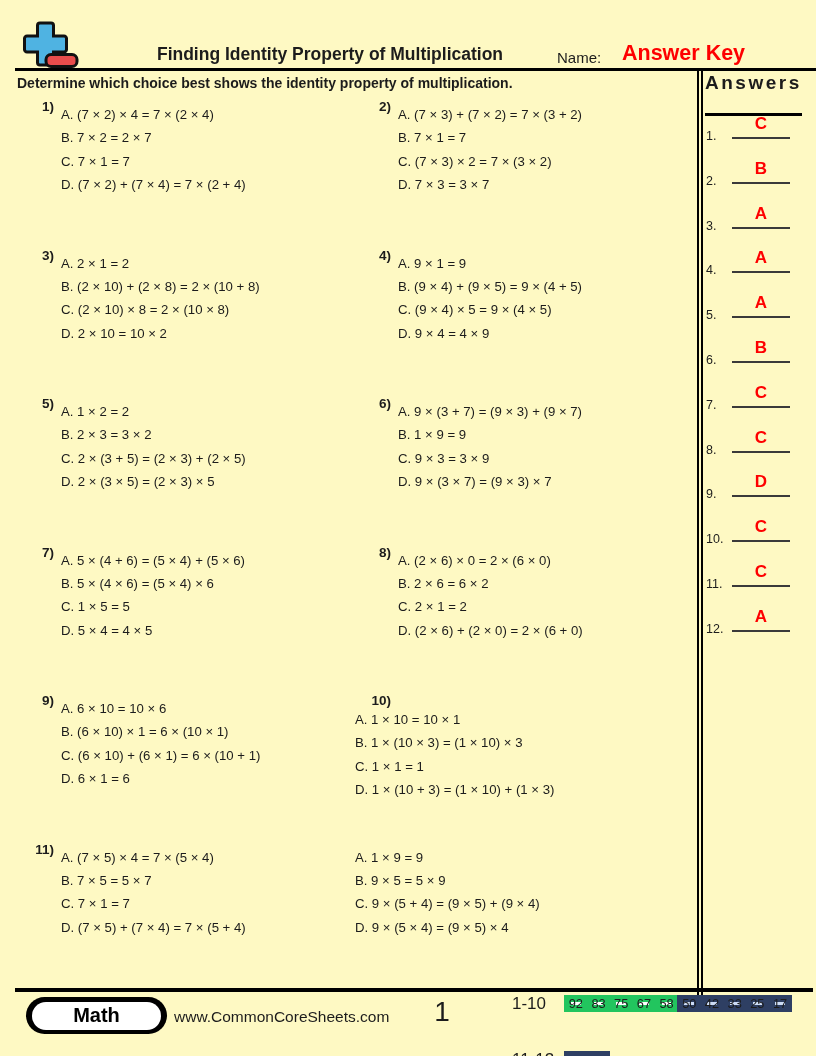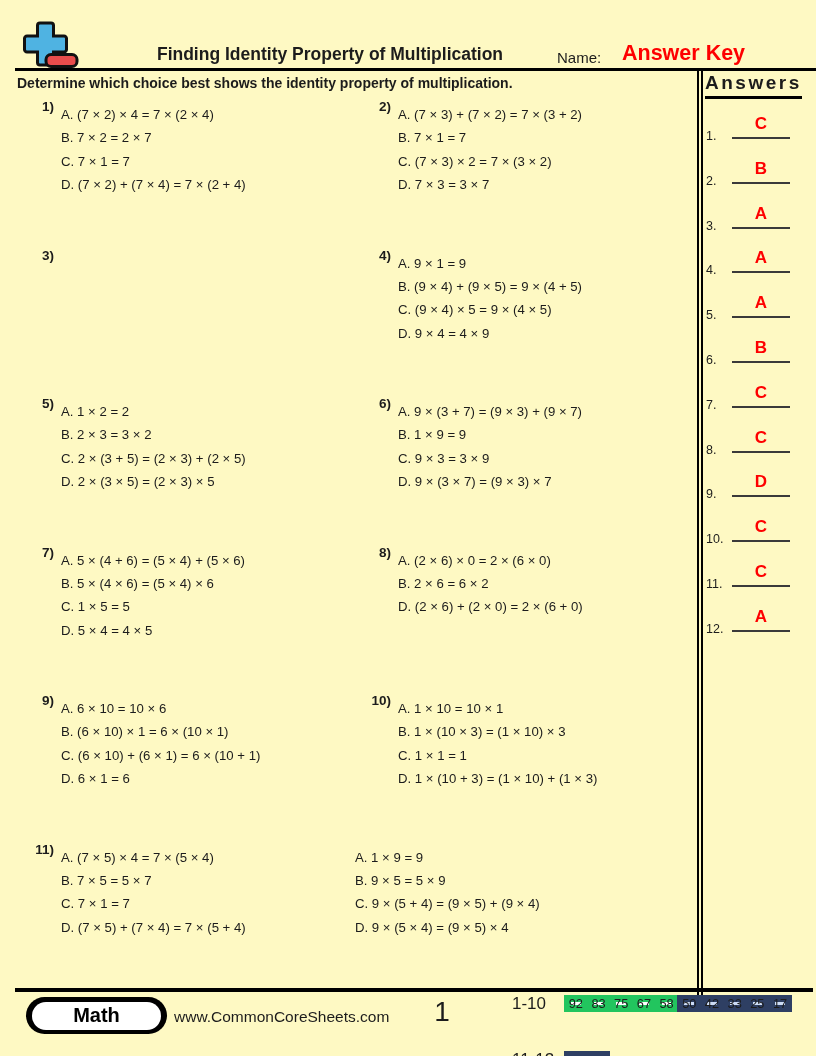--- a/index.html
+++ b/index.html
@@ -12,21 +12,21 @@
          font-weight:bold;font-size:17.5px;}
   .name-label{position:absolute;left:557px;top:49px;font-size:15px;}
   .name-value{position:absolute;left:622px;top:41px;font-size:21.5px;font-weight:bold;color:#fe0000;}
   .header-rule{position:absolute;left:15px;right:0;top:67.5px;height:3.5px;background:#000;}
   .instruction{position:absolute;left:17px;top:75px;font-size:14px;font-weight:bold;}
 
   
   .vline1{position:absolute;left:697px;top:70px;width:1.5px;height:926px;background:#000;}
   .vline2{position:absolute;left:700.5px;top:70px;width:2.5px;height:926px;background:#000;}
   .answers-title{position:absolute;left:705px;top:72px;font-size:19px;font-weight:bold;
-                 letter-spacing:2.5px;border-bottom:3px solid #000;padding-bottom:2px;}
+                 letter-spacing:2.5px;border-bottom:3px solid #000;padding-bottom:19px;}
   .ans-item{position:absolute;left:702px;width:90px;height:40px;}
   .ans-num{position:absolute;left:4px;top:13px;font-size:12.5px;}
   .ans-letter{position:absolute;left:30px;top:-2px;width:58px;text-align:center;
               color:#fe0000;font-weight:bold;font-size:17px;}
   .ans-line{position:absolute;left:30px;top:21px;width:58px;height:2px;background:#3a3a3a;}
 
   
   .q{position:absolute;display:flex;}
   .qnum{font-weight:bold;font-size:13.5px;width:36px;text-align:right;
         padding-right:7px;margin-top:-4px;flex:none;}
@@ -144,20 +144,26 @@
         <div class="qnum">2)</div>
         <div>
           <div class="opt">A. (7 × 3) + (7 × 2) = 7 × (3 + 2)</div>
           <div class="opt">B. 7 × 1 = 7</div>
           <div class="opt">C. (7 × 3) × 2 = 7 × (3 × 2)</div>
           <div class="opt">D. 7 × 3 = 3 × 7</div>
         </div>
       </div>
       <div class="q" style="left: 18px; top: 251.5px;">
         <div class="qnum">3)</div>
+        <div>
+          <div class="opt">A. 2 × 1 = 2</div>
+          <div class="opt">B. (2 × 10) + (2 × 8) = 2 × (10 + 8)</div>
+          <div class="opt">C. (2 × 10) × 8 = 2 × (10 × 8)</div>
+          <div class="opt">D. 2 × 10 = 10 × 2</div>
+        </div>
       </div>
       <div class="q" style="left: 355px; top: 251.5px;">
         <div class="qnum">4)</div>
         <div>
           <div class="opt">A. 9 × 1 = 9</div>
           <div class="opt">B. (9 × 4) + (9 × 5) = 9 × (4 + 5)</div>
           <div class="opt">C. (9 × 4) × 5 = 9 × (4 × 5)</div>
           <div class="opt">D. 9 × 4 = 4 × 9</div>
         </div>
       </div>
@@ -186,33 +192,34 @@
           <div class="opt">B. 5 × (4 × 6) = (5 × 4) × 6</div>
           <div class="opt">C. 1 × 5 = 5</div>
           <div class="opt">D. 5 × 4 = 4 × 5</div>
         </div>
       </div>
       <div class="q" style="left: 355px; top: 548.5px;">
         <div class="qnum">8)</div>
         <div>
           <div class="opt">A. (2 × 6) × 0 = 2 × (6 × 0)</div>
           <div class="opt">B. 2 × 6 = 6 × 2</div>
+          <div class="opt">C. 2 × 1 = 2</div>
           <div class="opt">D. (2 × 6) + (2 × 0) = 2 × (6 + 0)</div>
         </div>
       </div>
       <div class="q" style="left: 18px; top: 697px;">
         <div class="qnum">9)</div>
         <div>
           <div class="opt">A. 6 × 10 = 10 × 6</div>
           <div class="opt">B. (6 × 10) × 1 = 6 × (10 × 1)</div>
           <div class="opt">C. (6 × 10) + (6 × 1) = 6 × (10 + 1)</div>
           <div class="opt">D. 6 × 1 = 6</div>
         </div>
       </div>
-      <div class="q" style="left: 355px; top: 697px;">
+      <div class="q" style="left: 355px; top: 697px; flex-direction: column;">
         <div class="qnum">10)</div>
         <div>
           <div class="opt">A. 1 × 10 = 10 × 1</div>
           <div class="opt">B. 1 × (10 × 3) = (1 × 10) × 3</div>
           <div class="opt">C. 1 × 1 = 1</div>
           <div class="opt">D. 1 × (10 + 3) = (1 × 10) + (1 × 3)</div>
         </div>
       </div>
       <div class="q" style="left: 18px; top: 845.5px;">
         <div class="qnum">11)</div>

